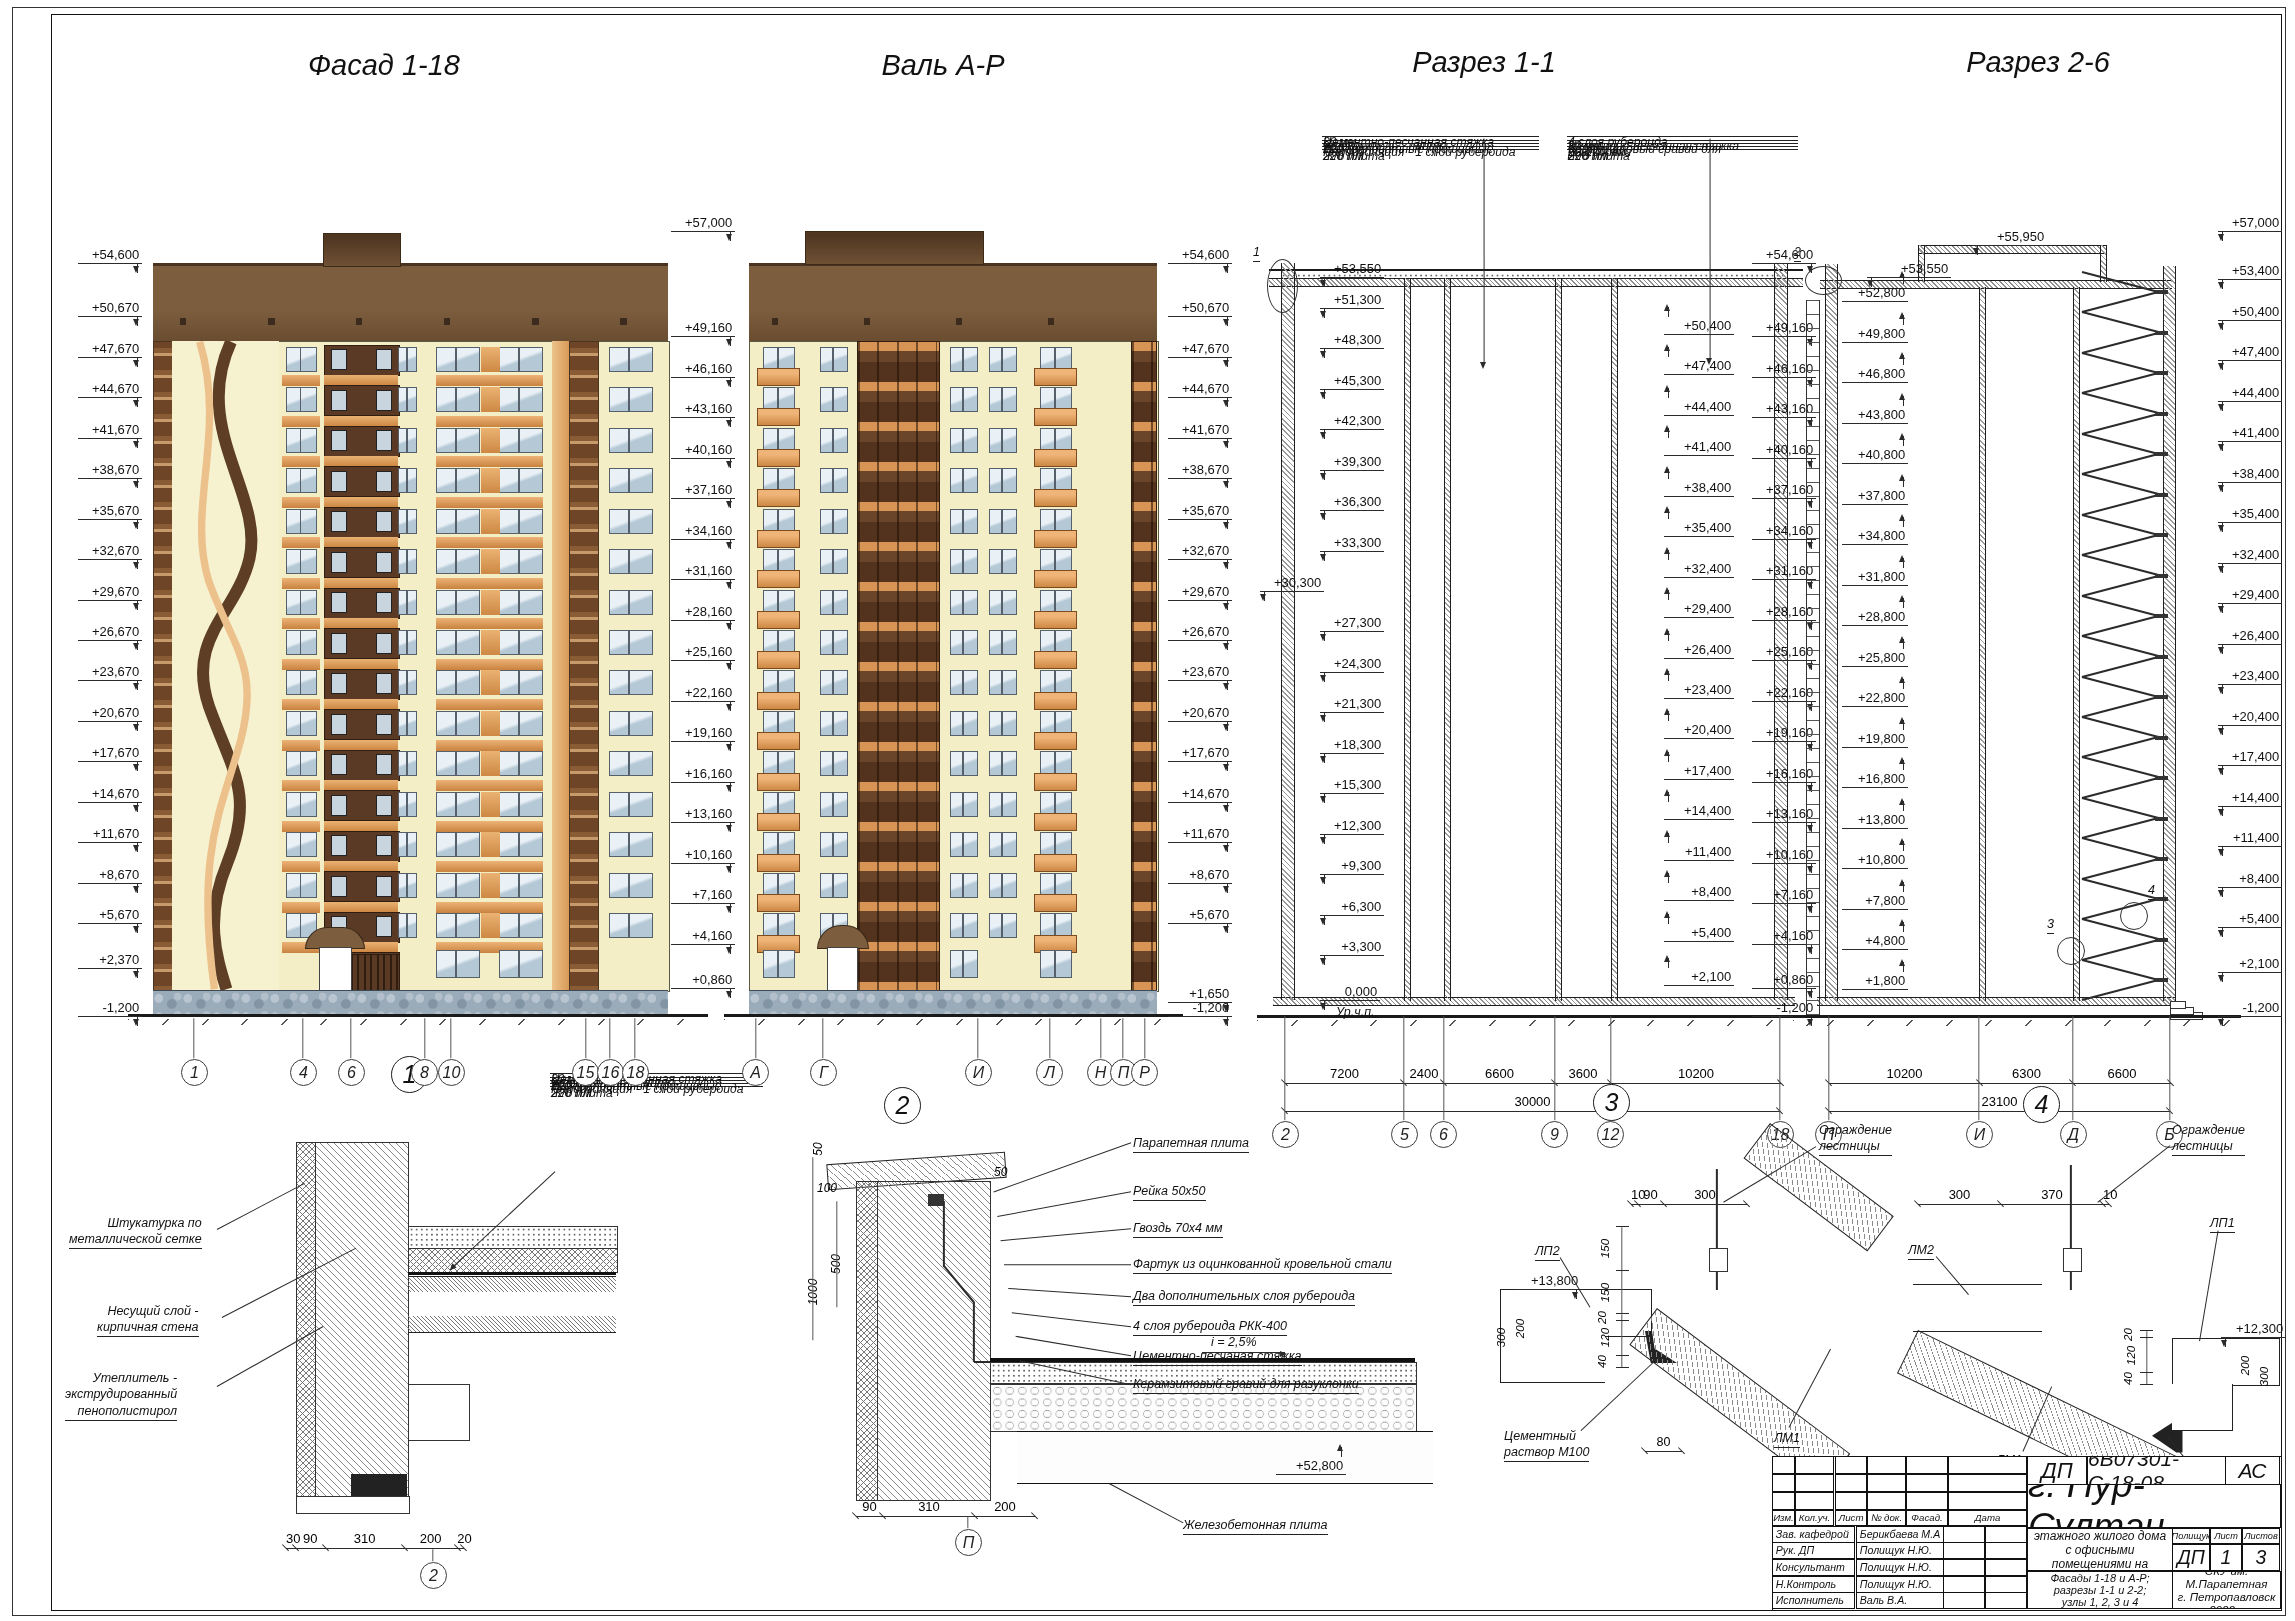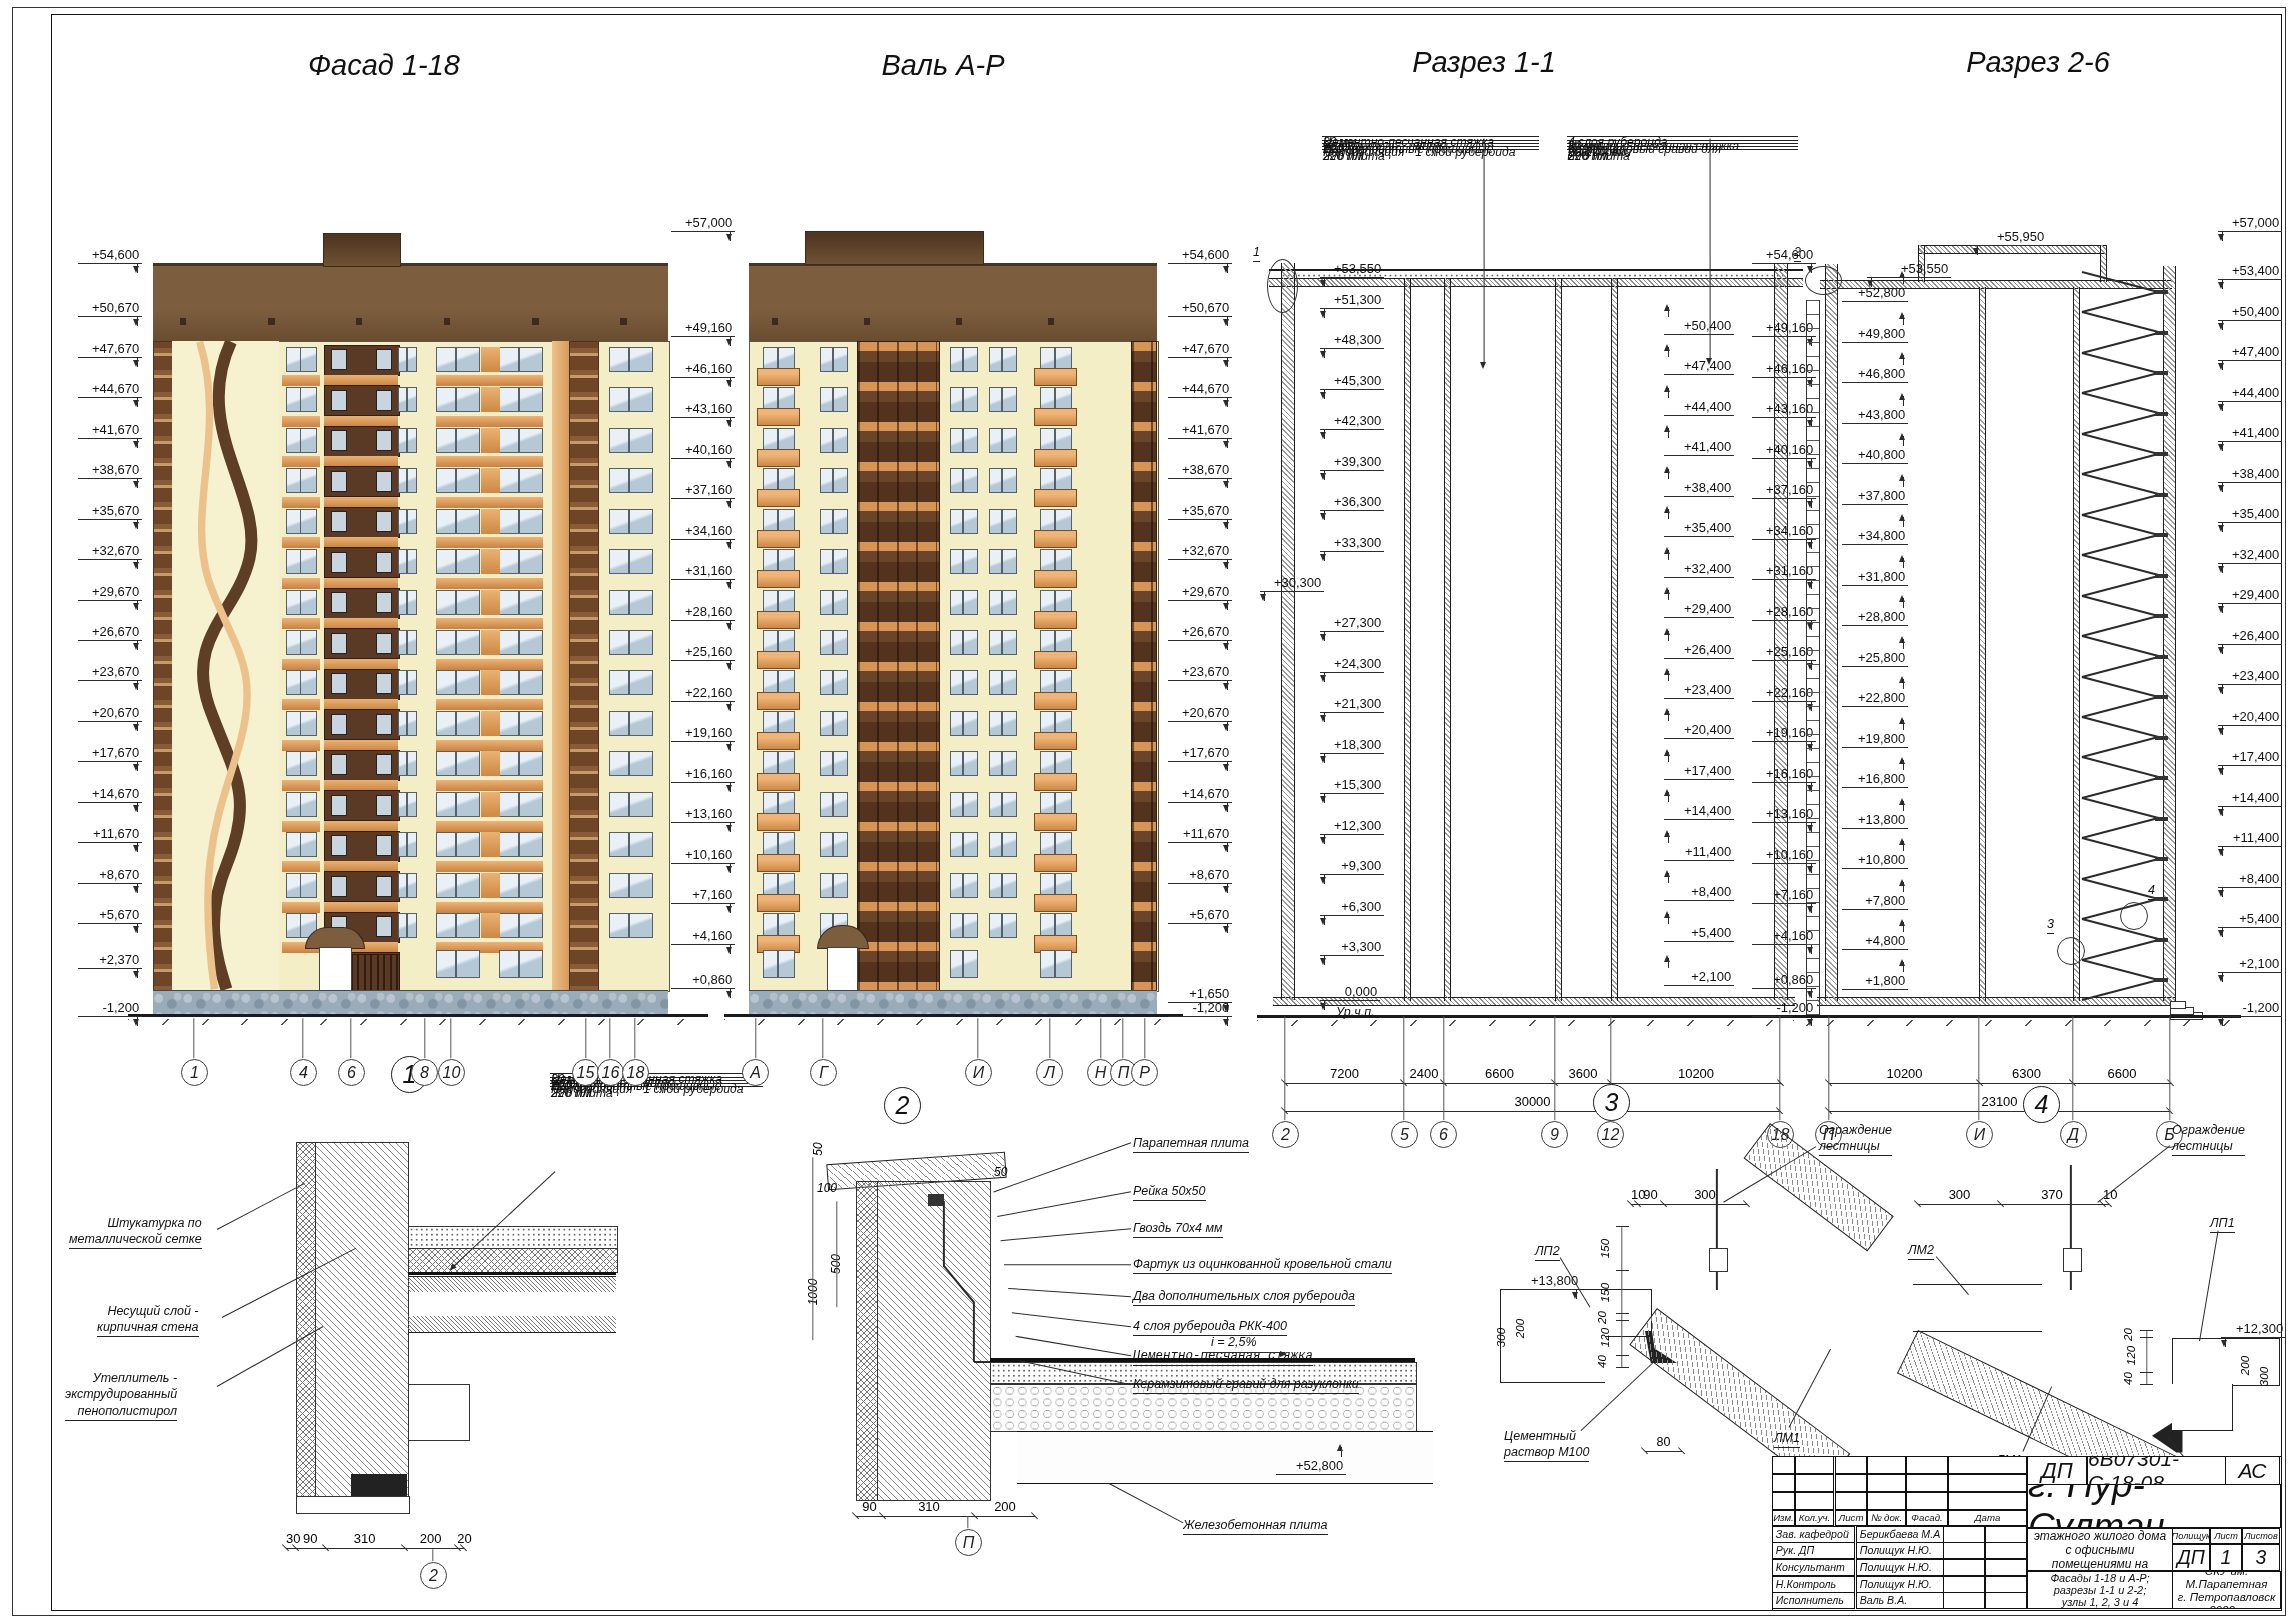--- a/index.html
+++ b/index.html
@@ -783,21 +783,21 @@
       <div class="lbl ul" style="left: 1133px; top: 1183px;">Рейка 50x50</div>
       <div class="abs" style="left: 1131px; top: 1191px; width: 136px; height: 1.2px; background: rgb(43, 43, 43); transform: rotate(2.95749rad); transform-origin: 0px 50%;"></div>
       <div class="lbl ul" style="left: 1133px; top: 1220px;">Гвоздь 70x4 мм</div>
       <div class="abs" style="left: 1131px; top: 1228px; width: 131px; height: 1.2px; background: rgb(43, 43, 43); transform: rotate(3.04965rad); transform-origin: 0px 50%;"></div>
       <div class="lbl ul" style="left: 1133px; top: 1256px;">Фартук из оцинкованной кровельной стали</div>
       <div class="abs" style="left: 1131px; top: 1264px; width: 127px; height: 1.2px; background: rgb(43, 43, 43); transform: rotate(3.14159rad); transform-origin: 0px 50%;"></div>
       <div class="lbl ul" style="left: 1133px; top: 1288px;">Два дополнительных слоя рубероида</div>
       <div class="abs" style="left: 1131px; top: 1296px; width: 123px; height: 1.2px; background: rgb(43, 43, 43); transform: rotate(-3.07403rad); transform-origin: 0px 50%;"></div>
       <div class="lbl ul" style="left: 1133px; top: 1318px;">4 слоя рубероида  РКК-400</div>
       <div class="abs" style="left: 1131px; top: 1326px; width: 120px; height: 1.2px; background: rgb(43, 43, 43); transform: rotate(-3.02583rad); transform-origin: 0px 50%;"></div>
-      <div class="lbl ul" style="left: 1133px; top: 1348px; font-family: Liberation Mono, monospace;">Цементно-песчаная стяжка</div>
+      <div class="lbl ul" style="left: 1133px; top: 1348px;">Цементно-песчаная стяжка</div>
       <div class="abs" style="left: 1131px; top: 1355px; width: 117px; height: 1.2px; background: rgb(43, 43, 43); transform: rotate(-2.97515rad); transform-origin: 0px 50%;"></div>
       <div class="lbl ul" style="left: 1133px; top: 1376px;">Керамзитовый гравий для разуклонки</div>
       <div class="abs" style="left: 1131px; top: 1384px; width: 114px; height: 1.2px; background: rgb(43, 43, 43); transform: rotate(-2.92993rad); transform-origin: 0px 50%;"></div>
       <div class="lbl " style="left: 1211px; top: 1334px;">i = 2,5%</div>
       <div class="abs" style="left: 1202px; top: 1352px; width: 83px; height: 1.4px; background: rgb(43, 43, 43); transform: rotate(0rad); transform-origin: 0px 50%;"></div>
       <div class="abs" style="left: 1282px; top: 1349px; width: 0px; height: 0px; border-width: 7.4px 3.7px 3.7px; border-style: solid; border-color: rgb(43, 43, 43) transparent transparent; border-image: initial; transform: rotate(-90deg);"></div>
       <div class="em up ar" style="left: 1276px; top: 1458px; width: 65px;">+52,800<div class="arr"></div></div>
       <div class="lbl ul" style="left: 1183px; top: 1517px;">Железобетонная плита</div>
       <div class="abs" style="left: 1109px; top: 1483px; width: 84px; height: 1.2px; background: rgb(43, 43, 43); transform: rotate(0.488334rad); transform-origin: 0px 50%;"></div>
       <div class="abs it" style="left: 811px; top: 1142px; transform: rotate(-90deg); font-size: 12px;">50</div>

